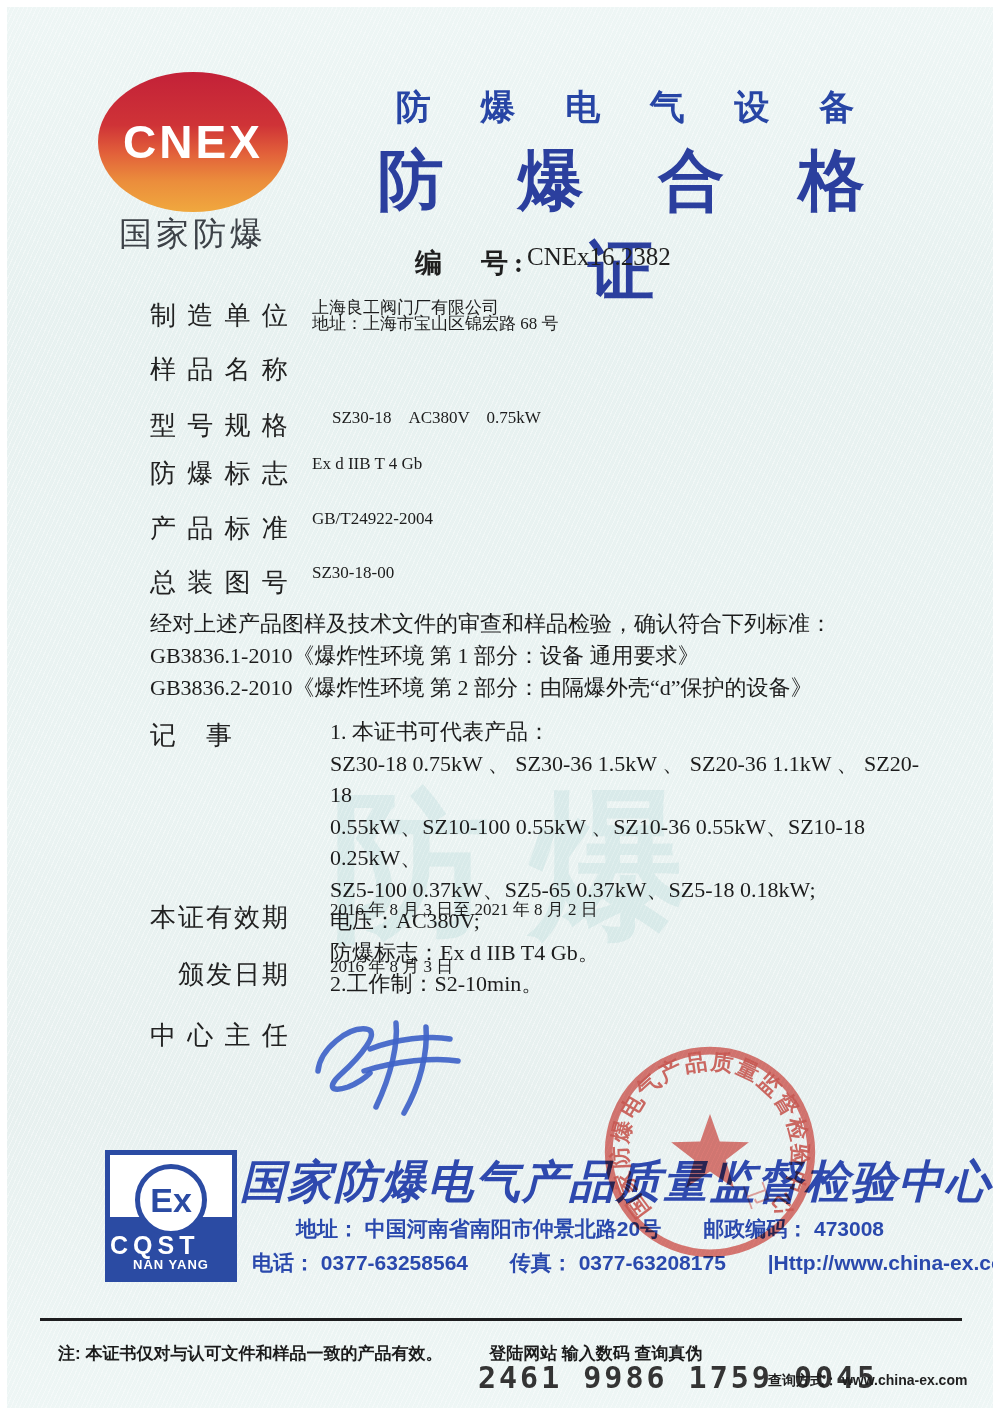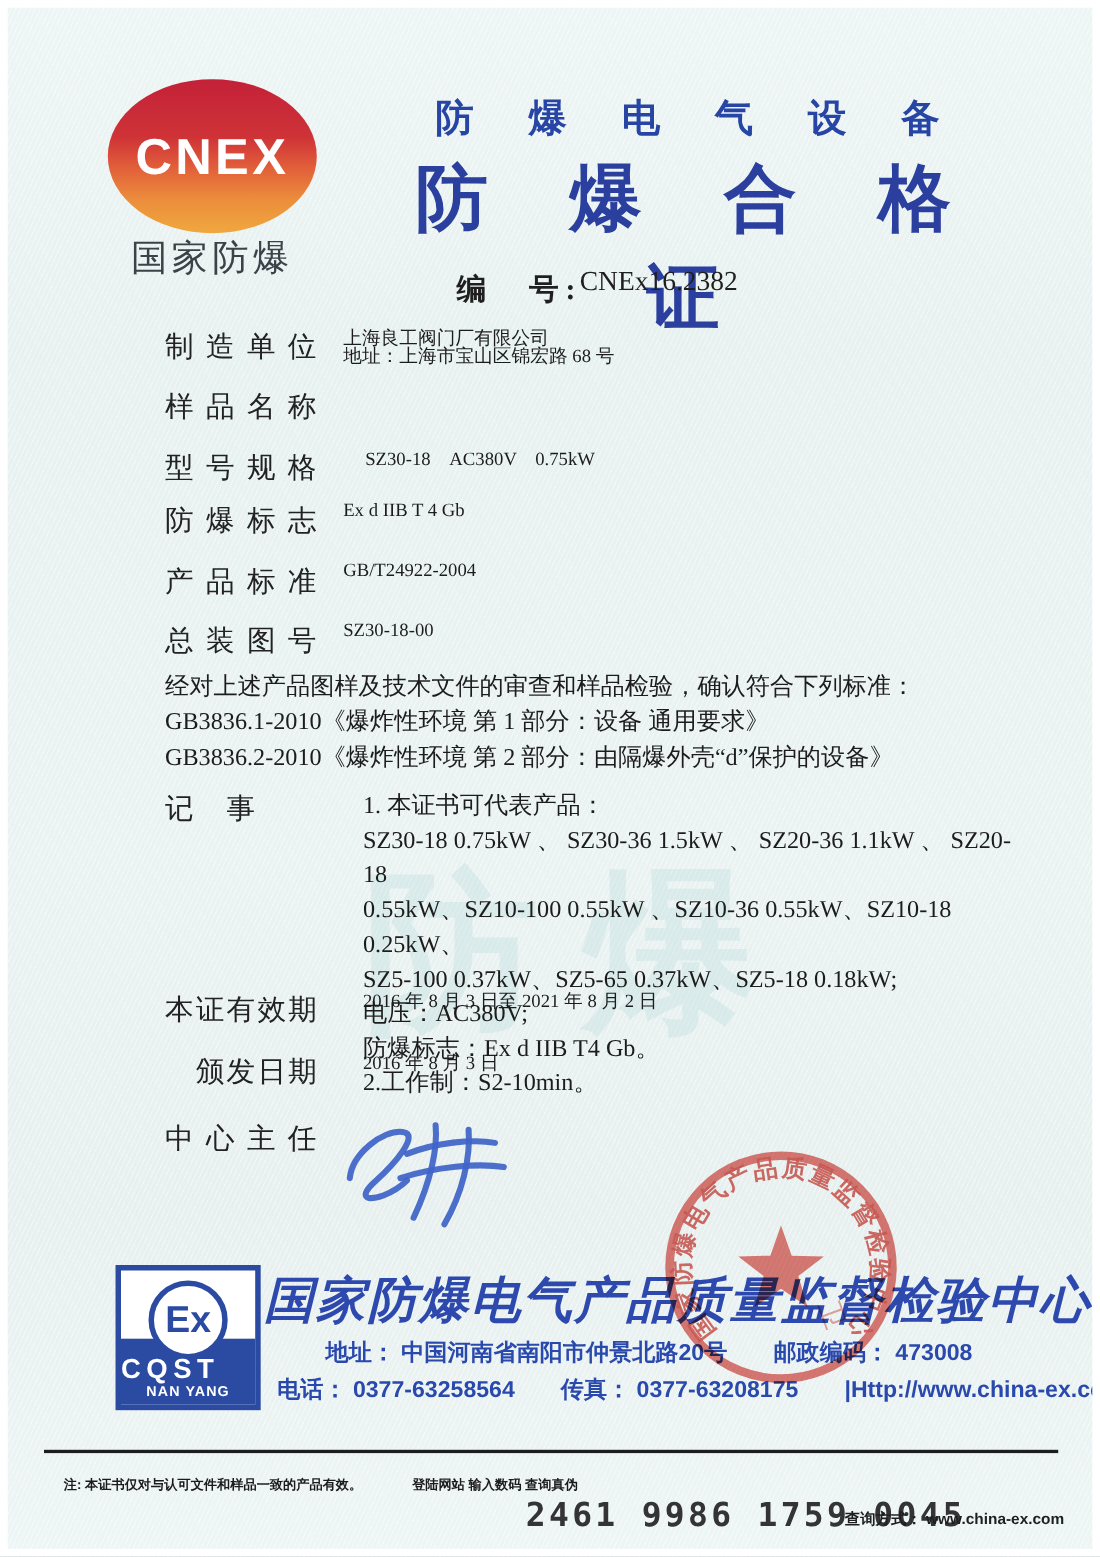--- a/index.html
+++ b/index.html
@@ -51,21 +51,21 @@
     font-family:"Liberation Sans",sans-serif;font-weight:bold;font-size:25px;letter-spacing:5px;}
   .badge-city{position:absolute;left:0;right:0;top:102px;text-align:center;color:#fff;z-index:3;
     font-family:"Liberation Sans",sans-serif;font-weight:bold;font-size:13px;letter-spacing:1px;}
   .org-name{font-size:45px;font-weight:bold;font-style:italic;color:#2e49ae;letter-spacing:2px;
     white-space:nowrap;}
   .org-line{color:#2a49ad;font-weight:bold;font-size:21px;
     font-family:"Liberation Sans","DejaVu Sans",sans-serif;}
 
   
   .rule{background:#1d1d1f;height:3px;}
-  .note{font-size:12px;font-weight:600;color:#1b1b1b;
+  .note{font-size:17px;font-weight:600;color:#1b1b1b;
     font-family:"Liberation Sans","DejaVu Sans",sans-serif;}
   .code{font-family:"DejaVu Sans Mono","Liberation Mono",monospace;font-size:30px;font-weight:bold;
     color:#343434;letter-spacing:3px;}
   .query{font-size:14px;color:#1f1f1f;font-family:"Liberation Sans",sans-serif;font-weight:600;}
   .watermark{font-size:160px;font-weight:bold;color:rgba(120,185,190,0.15);letter-spacing:40px;
     font-family:"Liberation Sans",sans-serif;pointer-events:none;}
 </style>
 </head>
 <body>
 

